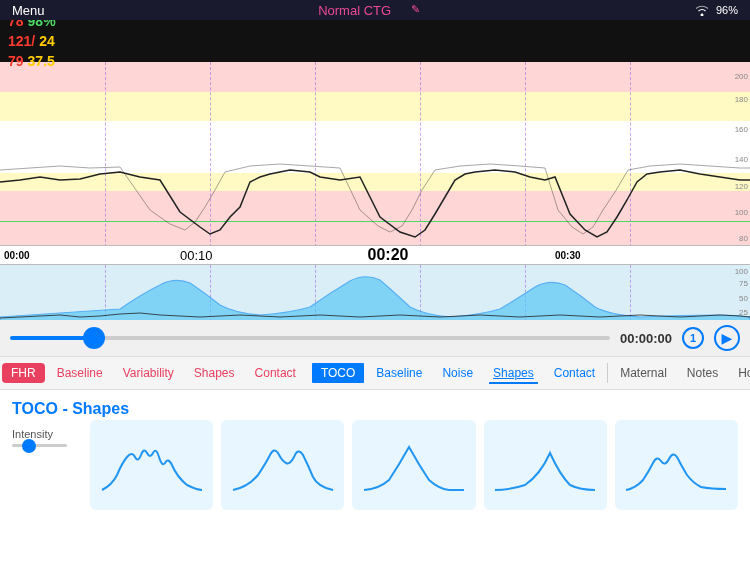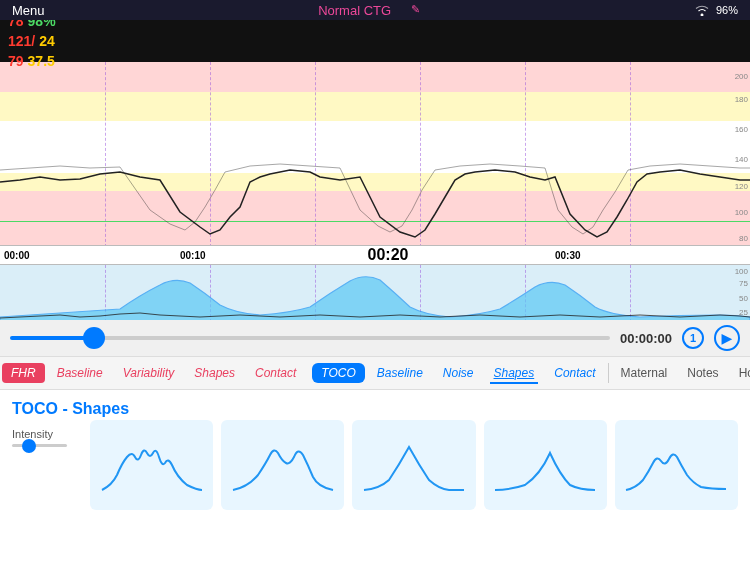--- a/index.html
+++ b/index.html
@@ -164,41 +164,40 @@
       height: 34px;
       background: #f5f5f5;
       border-top: 1px solid #ddd;
       border-bottom: 1px solid #ddd;
       display: flex;
       align-items: center;
     }
     .tab-group {
       display: flex;
       align-items: center;
-      font-style: italic;
     }
     .tab-item {
       padding: 4px 10px;
       font-size: 12px;
       font-weight: 500;
       color: #e94060;
       cursor: pointer;
       position: relative;
     }
     .tab-item.active-pink {
       color: #fff;
       background: #e94060;
       border-radius: 4px;
       padding: 3px 9px;
       margin: 0 2px;
     }
     .tab-item.active-blue {
       color: #fff;
       background: #007aff;
-      border-radius: 6px;
+      border-radius: 1px;
       padding: 3px 9px;
       margin: 0 2px;
     }
     .tab-item.toco-blue {
       color: #007aff;
     }
     .tab-item.toco-blue.underlined::after {
       content: '';
       position: absolute;
       bottom: 0; left: 10%; right: 10%;
@@ -383,21 +382,21 @@
                 660,110 680,108 700,112 720,115 740,118 750,118" stroke="#222" stroke-width="1.5" fill="none"></polyline>
 
       <polyline points="0,108 30,106 60,104 90,106 120,105 150,148 170,162 185,168 195,160 205,145 215,128 225,110 250,104 280,102 310,104 340,106
                 360,148 378,164 390,170 402,164 412,148 422,128 435,108 460,104 490,102 520,104 545,106
                 558,148 572,165 583,172 593,165 603,148 615,130 628,108 650,104 680,102 710,104 740,106 750,106" stroke="#222" stroke-width="1" fill="none" opacity="0.4"></polyline>
     </svg>
   </div>
 
   <div style="position:absolute;top:183px;left:0;right:0;height:20px;background:#fff;border-top:1px solid #bbb;border-bottom:1px solid #bbb;display:flex;align-items:center;">
     <span class="time-label" style="left:4px;font-size:10px;font-weight:bold;color:#000;position:absolute;">00:00</span>
-    <span class="time-label" style="left:24%;font-size:10px;font-weight:bold;color:#000;position:absolute;">00:10</span>
+    <span class="time-label" style="left:24%;font-size:13px;font-weight:normal;color:#000;position:absolute;">00:10</span>
     <span class="time-label" style="left:49%;font-size:16px;font-weight:bold;color:#000;position:absolute;">00:20</span>
     <span class="time-label" style="left:74%;font-size:10px;font-weight:bold;color:#000;position:absolute;">00:30</span>
   </div>
 
   <div id="toco-chart" style="position:absolute;top:203px;left:0;right:0;height:57px;background:#daeef8;overflow:hidden;">
 
     <div class="v-dashes" style="left:14%"></div>
     <div class="v-dashes" style="left:28%"></div>
     <div class="v-dashes" style="left:42%"></div>
     <div class="v-dashes" style="left:56%"></div>

